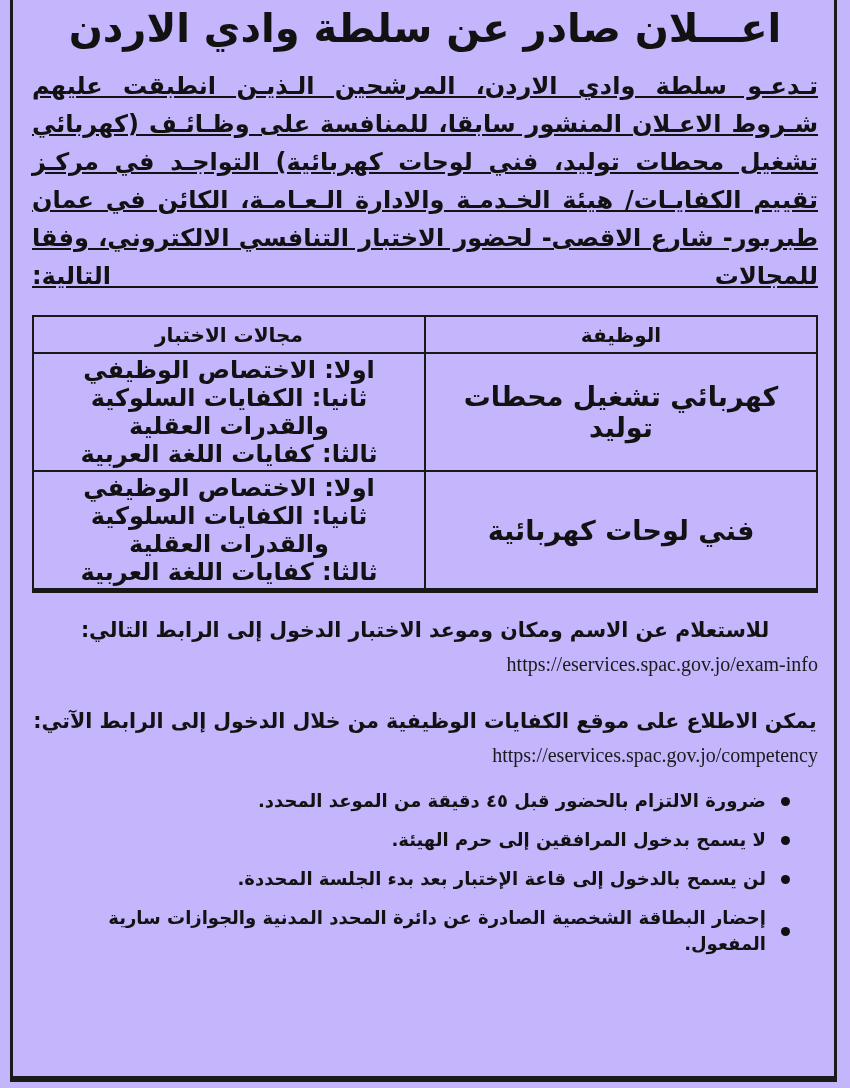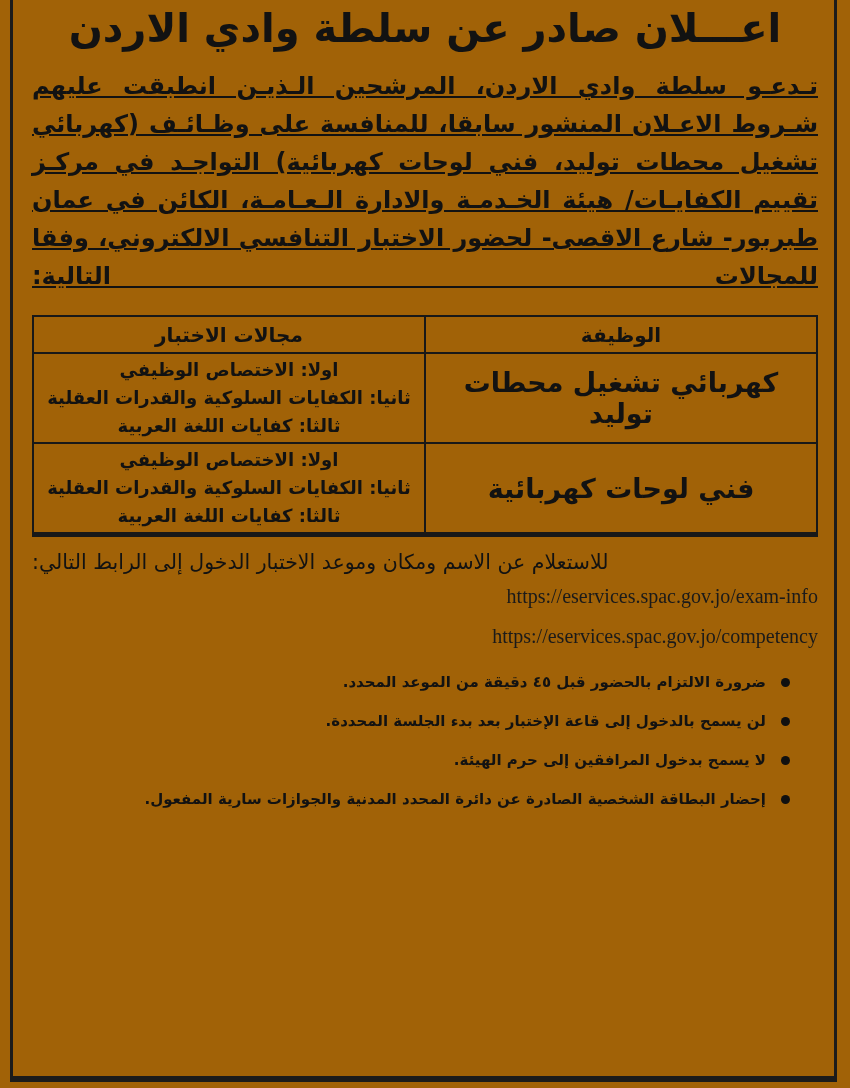--- a/index.html
+++ b/index.html
@@ -1,19 +1,19 @@
 <!DOCTYPE html>
 <html lang="ar" dir="rtl"><head>
 <meta charset="utf-8">
 <style>
   html,body{margin:0;padding:0;background:#ffffff;}
   .page{
     position:relative;
     width:850px;height:1088px;
-    background:#a16207;
+    background:#c4b5fd;
     overflow:hidden;
     color:#121212;
     font-family:"DejaVu Sans", sans-serif;
     direction:rtl;
   }
   .frame{
     position:absolute;
     top:0;bottom:6px;left:10px;right:13px;
     border:3px solid #1b1b1b;
     border-top:none;
@@ -51,27 +51,27 @@
   table.jobs th, table.jobs td{
     border:2.5px solid #181818;
     text-align:center;
     vertical-align:middle;
     font-weight:bold;
     padding:2px 2px;
   }
   table.jobs{border-bottom:5px solid #181818;}
   table.jobs th{font-size:20px;height:31px;}
   td.job-cell{font-size:27px;}
-  td.fields-cell{font-size:18px;line-height:28px;padding:5px 6px;margin-left:8px;}
+  td.fields-cell{font-size:24px;line-height:28px;padding:5px 6px;margin-left:8px;}
   .link-label{
-    margin-top:12px;
+    margin-top:24px;
     font-size:20.5px;
-    font-weight:normal;
+    font-weight:bold;
     line-height:27px;
-    text-align:left;
+    text-align:center;
   }
   .url-line{
     text-align:right;
     line-height:37px;
     margin-top:2px;
   }
   .latin-url{
     font-family:"Liberation Serif", serif;
     font-size:20px;
     font-weight:normal;
@@ -89,21 +89,21 @@
   ul.notes{
     list-style:none;
     margin:3px 0 0 0;
     padding:0 28px 0 0;
   }
   ul.notes li{
     display:flex;
     align-items:center;
     gap:15px;
     margin-top:13px;
-    font-size:15px;
+    font-size:18px;
     font-weight:bold;
     line-height:26px;
   }
   .dot{
     width:9px;height:9px;
     border-radius:50%;
     background:#101010;
     flex:none;
   }
 </style>
@@ -144,37 +144,38 @@
           </td>
         </tr>
       </tbody>
     </table>
 
     <div class="link-label">للاستعلام عن الاسم ومكان وموعد الاختبار الدخول إلى الرابط التالي:</div>
     <div class="url-line">
       <span class="latin-url" dir="ltr">https://eservices.spac.gov.jo/exam-info</span>
     </div>
 
+    <div class="link-label">يمكن الاطلاع على موقع الكفايات الوظيفية من خلال الدخول إلى الرابط الآتي:</div>
     <div class="url-line">
       <span class="latin-url" dir="ltr">https://eservices.spac.gov.jo/competency</span>
     </div>
 
 
     <ul class="notes">
       <li>
         <span class="dot"></span>
         <span>ضرورة الالتزام بالحضور قبل ٤٥ دقيقة من الموعد المحدد.</span>
       </li>
       <li>
         <span class="dot"></span>
-        <span>لن يسمح بالدخول إلى قاعة الإختبار بعد بدء الجلسة المحددة.</span>
+        <span>لا يسمح بدخول المرافقين إلى حرم الهيئة.</span>
       </li>
       <li>
         <span class="dot"></span>
-        <span>لا يسمح بدخول المرافقين إلى حرم الهيئة.</span>
+        <span>لن يسمح بالدخول إلى قاعة الإختبار بعد بدء الجلسة المحددة.</span>
       </li>
       <li>
         <span class="dot"></span>
         <span>إحضار البطاقة الشخصية الصادرة عن دائرة المحدد المدنية والجوازات سارية المفعول.</span>
       </li>
 
     </ul>
 
   </div>
 </div>

